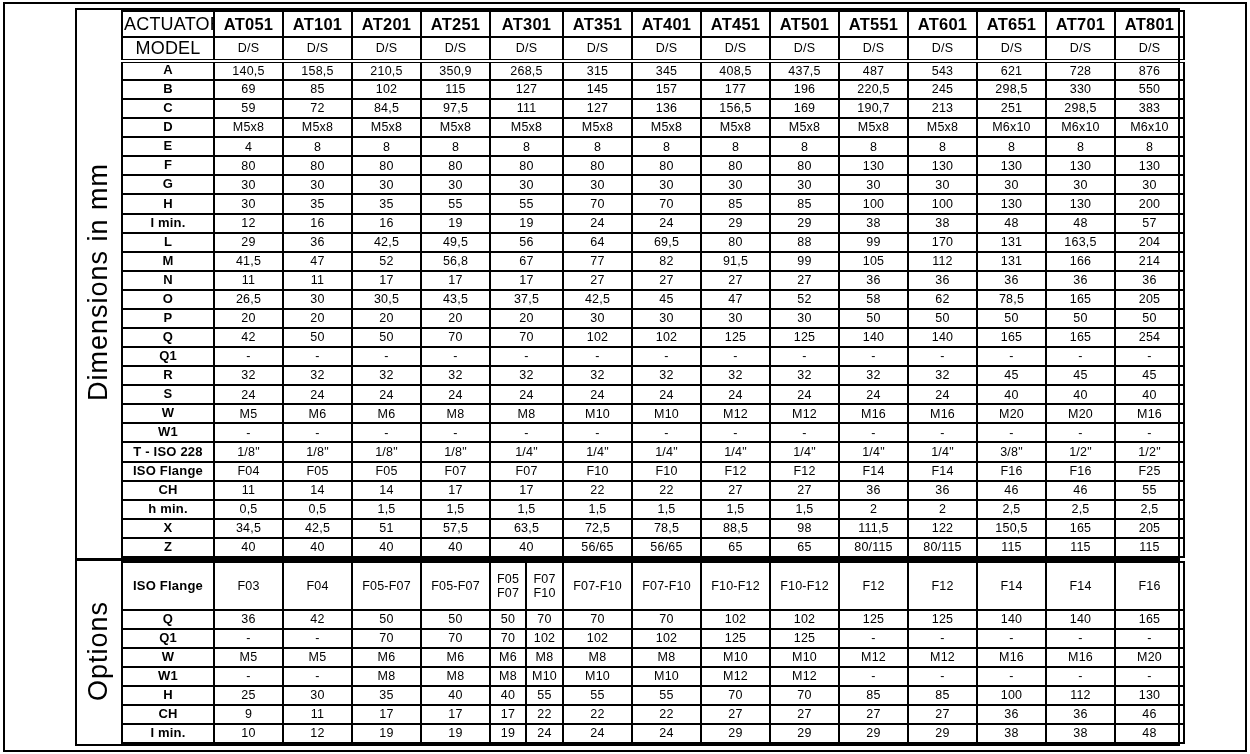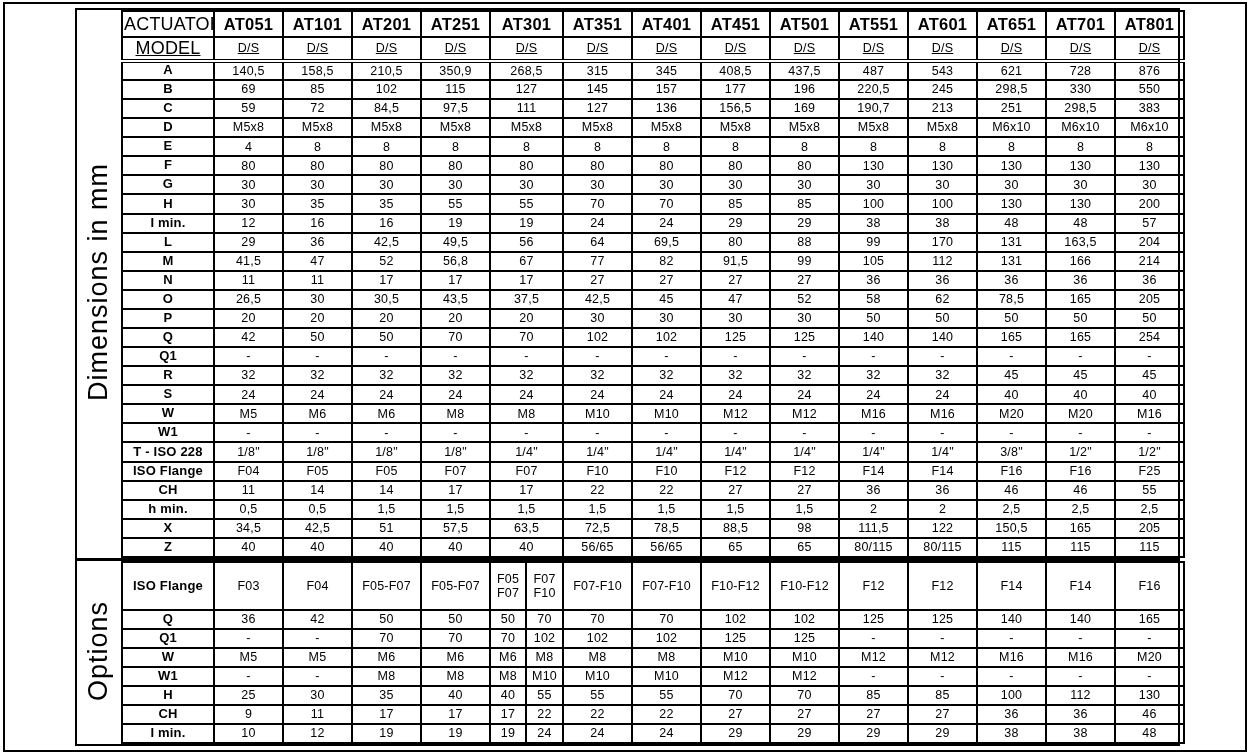--- a/index.html
+++ b/index.html
@@ -24,21 +24,21 @@
   .t1{border-bottom:3px solid #000;}
   td{
     border:2px solid #000;text-align:center;vertical-align:middle;
     padding:0 1px;font-size:12.5px;letter-spacing:0.2px;
     overflow:hidden;white-space:pre-line;line-height:1.15;
   }
   td.side{border:0;border-right:2px solid #000;}
   tr{height:19px;}
   tr.hdr-row{height:26px;}
   tr.flange-row{height:48px;}
-  tr.model-row td{border-bottom:4px double #000;text-decoration:underline;}
+  tr.model-row td{border-bottom:4px double #000;}
   td.hdr{font-weight:bold;font-size:16.5px;letter-spacing:0.2px;}
   td.lbl{font-weight:bold;font-size:13px;}
   td.plain-lbl{font-size:18px;}
   .vert{
     writing-mode:vertical-rl;transform:rotate(180deg);
     font-size:27px;letter-spacing:1px;color:#000;display:inline-block;
   }
 </style>
 </head>
 <body>

